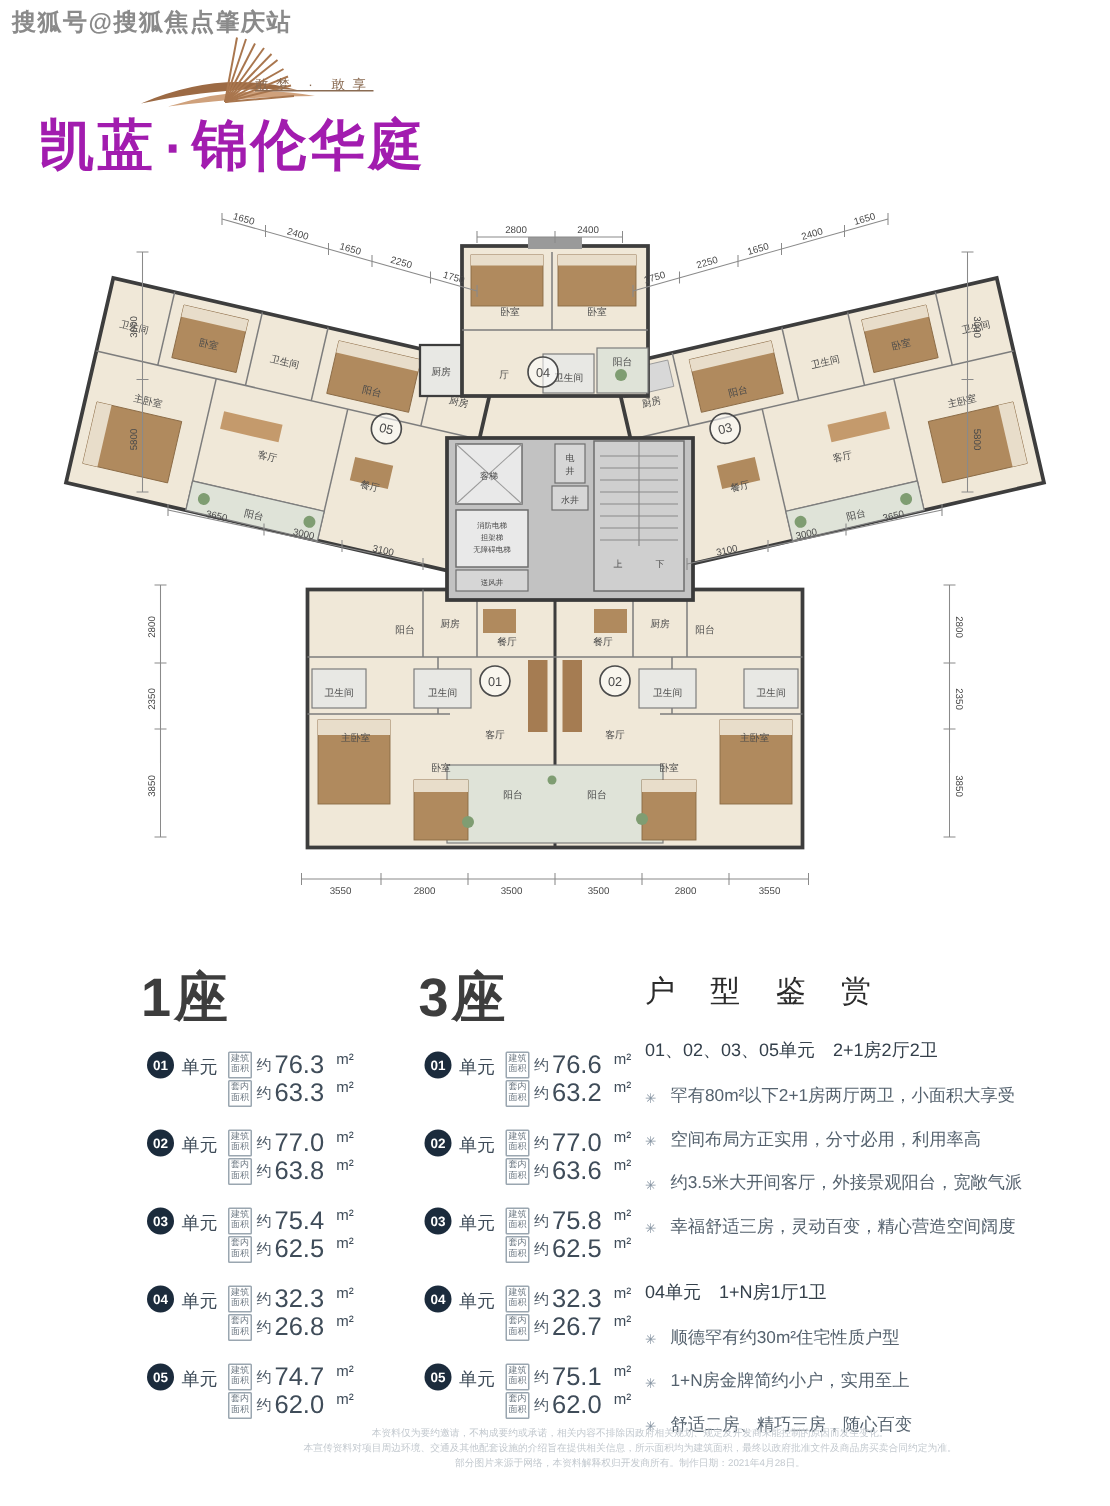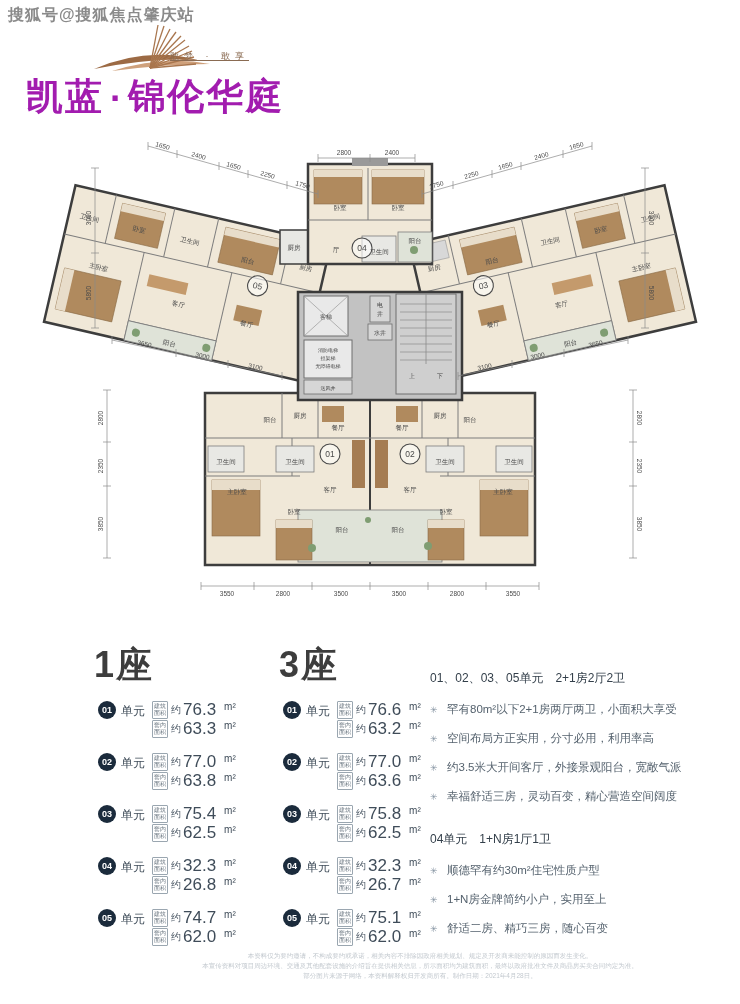--- a/index.html
+++ b/index.html
@@ -524,20 +524,21 @@
           <span class="approx">约</span>
           <span class="area-num">62.0</span>
           <span class="sq">m²</span>
         </div>
       </div>
     </div>
   </div>
   </section>
 
   <section class="apprec">
+    <h2 class="apprec-title">户 型 鉴 赏</h2>
 
     <div class="g1">
       <p class="group-subtitle">01、02、03、05单元　2+1房2厅2卫</p>
       <ul class="bullets">
         <li><span class="bullet-marker">✳</span><span>罕有80m²以下2+1房两厅两卫，小面积大享受</span></li>
         <li><span class="bullet-marker">✳</span><span>空间布局方正实用，分寸必用，利用率高</span></li>
         <li><span class="bullet-marker">✳</span><span>约3.5米大开间客厅，外接景观阳台，宽敞气派</span></li>
         <li><span class="bullet-marker">✳</span><span>幸福舒适三房，灵动百变，精心营造空间阔度</span></li>
       </ul>
     </div>

